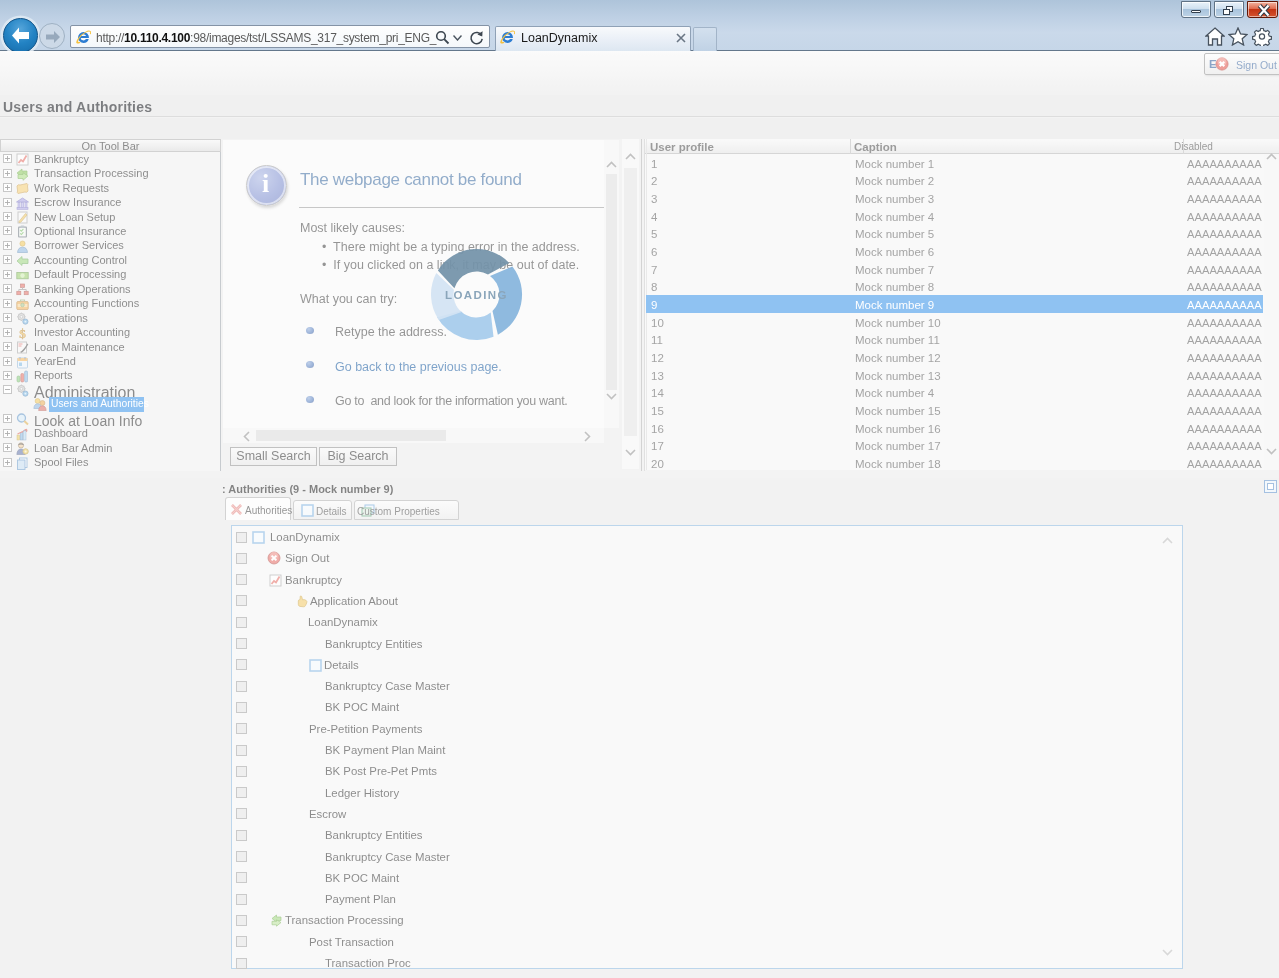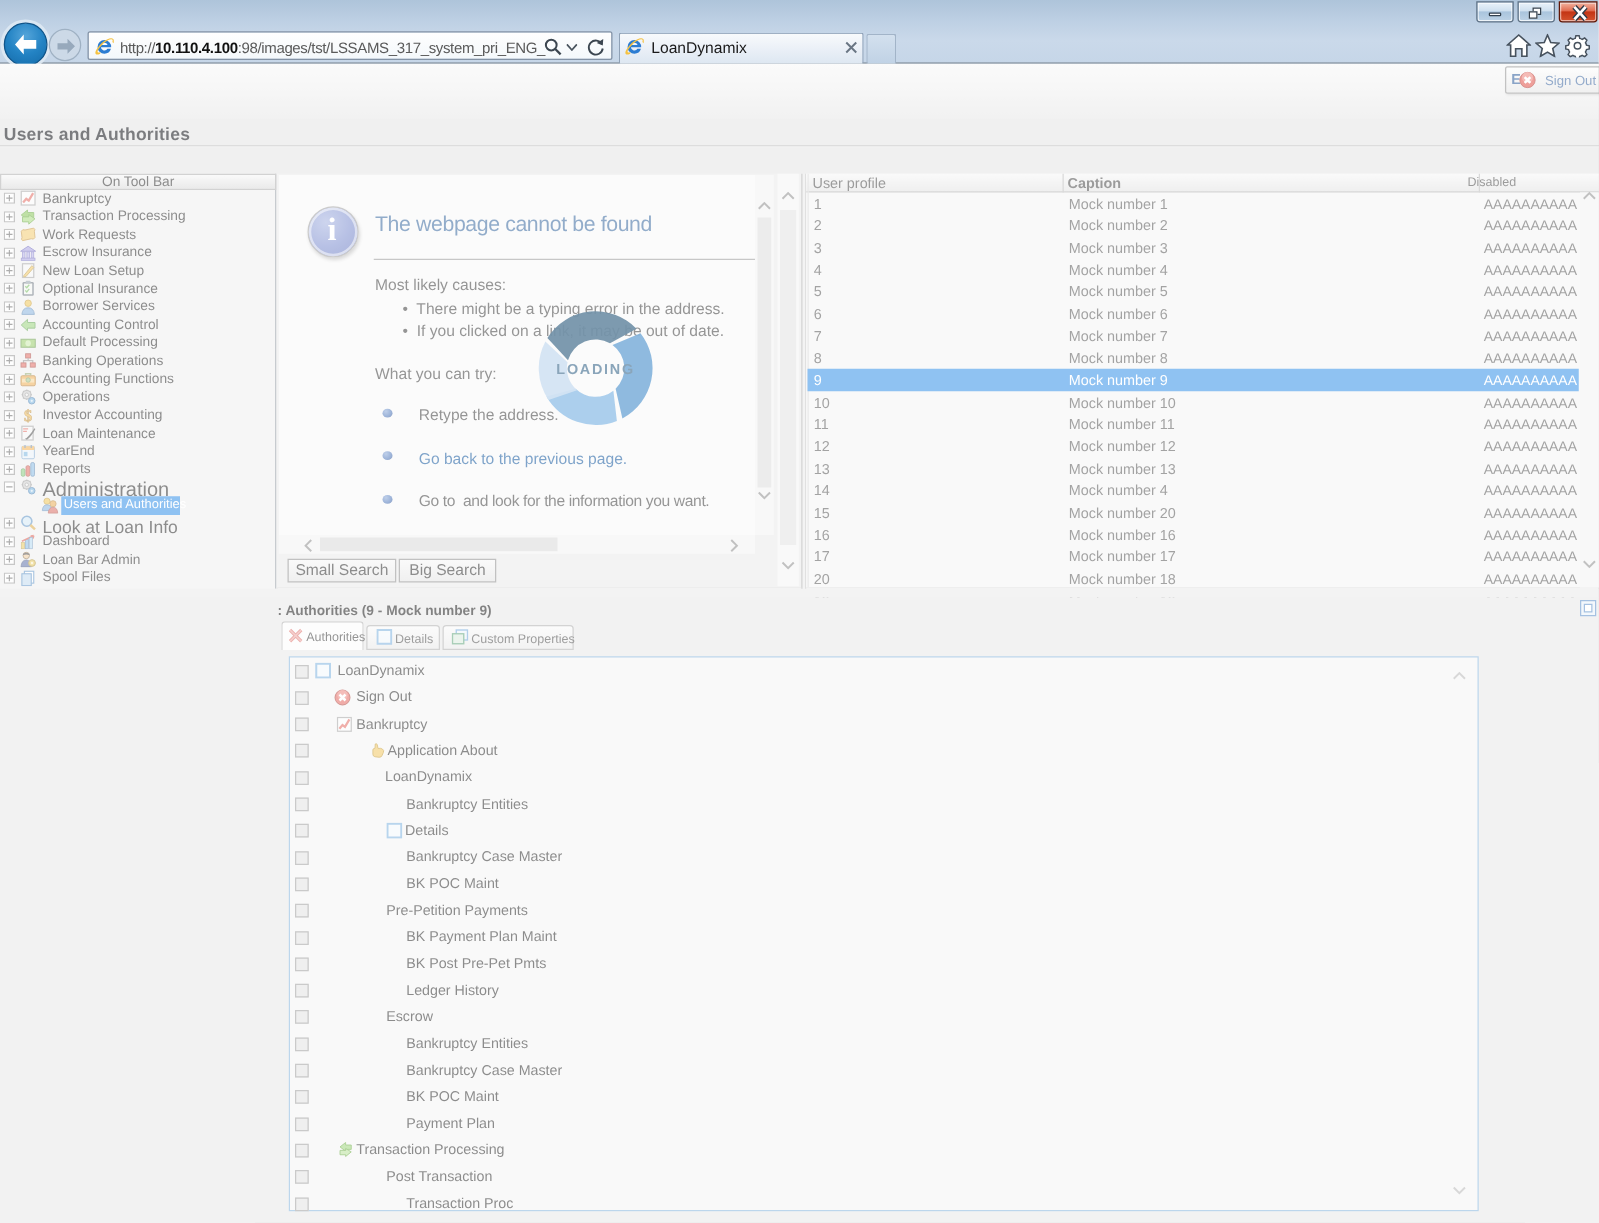--- a/index.html
+++ b/index.html
@@ -343,21 +343,21 @@
 <svg class="ab" style="left:625px;top:153px" width="11" height="7" viewBox="0 0 11 7">
     <path d="M1 6 L5.5 1.5 L10 6" fill="none" stroke="#8f8f8f" stroke-width="1.6"></path>
   </svg>
 <svg class="ab" style="left:625px;top:449px" width="11" height="7" viewBox="0 0 11 7">
     <path d="M1 1 L5.5 5.5 L10 1" fill="none" stroke="#8f8f8f" stroke-width="1.6"></path>
   </svg>
 <div class="ab" style="left:641px;top:139px;width:1px;height:332px;background:#b0b0b0"></div>
 <div class="ab" style="left:644px;top:139px;width:1px;height:332px;background:#c6c6c6"></div>
 <div class="ab" style="left:645px;top:139px;width:634px;height:332px;background:#f4f4f4;border-bottom:1px solid #bdbdbd"></div>
 <div class="ab" style="left:645px;top:139px;width:634px;height:14.5px;background:linear-gradient(#f6f6f6,#e2e2e2);border-bottom:1px solid #b4b4b4"></div>
-<div class="txt" style="left:650px;top:141px;font-size:11.5px;font-weight:normal;color:#4a4a4a">User profile</div>
+<div class="txt" style="left:650px;top:141px;font-size:11.5px;font-weight:bold;color:#4a4a4a">User profile</div>
 <div class="txt" style="left:854px;top:141px;font-size:11.5px;font-weight:bold;color:#4a4a4a">Caption</div>
 <div class="txt" style="left:1174px;top:141px;font-size:10px;font-weight:normal;color:#4a4a4a">Disabled</div>
 <div class="ab" style="left:850px;top:139px;width:1px;height:15px;background:#bbbbbb"></div>
 <div class="ab" style="left:1183px;top:139px;width:1px;height:15px;background:#bbbbbb"></div>
 <div class="ab" style="left:646px;top:139px;width:1px;height:332px;background:#d8d8d8"></div>
 <div class="txt" style="left:651px;top:157.7px;font-size:11.5px;color:#585858">1</div>
 <div class="txt" style="left:855px;top:157.7px;font-size:11.5px;color:#585858">Mock number 1</div>
 <div class="txt" style="left:1187px;top:157.7px;font-size:11.2px;color:#585858">AAAAAAAAAA</div>
 <div class="txt" style="left:651px;top:175.4px;font-size:11.5px;color:#585858">2</div>
 <div class="txt" style="left:855px;top:175.4px;font-size:11.5px;color:#585858">Mock number 2</div>
@@ -393,21 +393,21 @@
 <div class="txt" style="left:651px;top:352.0px;font-size:11.5px;color:#585858">12</div>
 <div class="txt" style="left:855px;top:352.0px;font-size:11.5px;color:#585858">Mock number 12</div>
 <div class="txt" style="left:1187px;top:352.0px;font-size:11.2px;color:#585858">AAAAAAAAAA</div>
 <div class="txt" style="left:651px;top:369.6px;font-size:11.5px;color:#585858">13</div>
 <div class="txt" style="left:855px;top:369.6px;font-size:11.5px;color:#585858">Mock number 13</div>
 <div class="txt" style="left:1187px;top:369.6px;font-size:11.2px;color:#585858">AAAAAAAAAA</div>
 <div class="txt" style="left:651px;top:387.3px;font-size:11.5px;color:#585858">14</div>
 <div class="txt" style="left:855px;top:387.3px;font-size:11.5px;color:#585858">Mock number 4</div>
 <div class="txt" style="left:1187px;top:387.3px;font-size:11.2px;color:#585858">AAAAAAAAAA</div>
 <div class="txt" style="left:651px;top:404.9px;font-size:11.5px;color:#585858">15</div>
-<div class="txt" style="left:855px;top:404.9px;font-size:11.5px;color:#585858">Mock number 20</div>
+<div class="txt" style="left:855px;top:404.9px;font-size:11.5px;color:#585858">Mock number 15</div>
 <div class="txt" style="left:1187px;top:404.9px;font-size:11.2px;color:#585858">AAAAAAAAAA</div>
 <div class="txt" style="left:651px;top:422.6px;font-size:11.5px;color:#585858">16</div>
 <div class="txt" style="left:855px;top:422.6px;font-size:11.5px;color:#585858">Mock number 16</div>
 <div class="txt" style="left:1187px;top:422.6px;font-size:11.2px;color:#585858">AAAAAAAAAA</div>
 <div class="txt" style="left:651px;top:440.3px;font-size:11.5px;color:#585858">17</div>
 <div class="txt" style="left:855px;top:440.3px;font-size:11.5px;color:#585858">Mock number 17</div>
 <div class="txt" style="left:1187px;top:440.3px;font-size:11.2px;color:#585858">AAAAAAAAAA</div>
 <div class="txt" style="left:651px;top:457.9px;font-size:11.5px;color:#585858">20</div>
 <div class="txt" style="left:855px;top:457.9px;font-size:11.5px;color:#585858">Mock number 18</div>
 <div class="txt" style="left:1187px;top:457.9px;font-size:11.2px;color:#585858">AAAAAAAAAA</div>
@@ -438,21 +438,21 @@
     </svg></div>
 <div class="txt" style="left:245px;top:505px;font-size:10px;color:#3e3e3e">Authorities</div>
 <div style="position:absolute;left:301px;top:503px;width:12px;height:12px;opacity:0.85"><svg width="13" height="13" viewBox="0 0 13 13">
       <rect x="1" y="1" width="11" height="11" fill="#f2f8fd" stroke="#6aa7dc" stroke-width="1.6"></rect>
     </svg></div>
 <div class="txt" style="left:316px;top:505.5px;font-size:10px;color:#4e4e4e">Details</div>
 <div style="position:absolute;left:361px;top:503px;width:13px;height:12px;opacity:0.85"><svg width="14" height="13" viewBox="0 0 14 13">
       <rect x="4" y="1" width="9" height="8" fill="#eaf4fb" stroke="#5b9bd5" stroke-width="1.1"></rect>
       <rect x="1" y="4" width="9" height="8" fill="#d8ecdc" stroke="#4a9a6a" stroke-width="1.1"></rect>
     </svg></div>
-<div class="txt" style="left:377px;top:505.5px;font-size:10px;color:#4e4e4e">Custom Properties</div>
+<div class="txt" style="left:357px;top:505.5px;font-size:10px;color:#4e4e4e">Custom Properties</div>
 <div class="ab" style="left:231px;top:525px;width:952px;height:444px;background:#f5f5f5;border:1px solid #86b4dc"></div>
 <svg class="ab" style="left:1162px;top:537px" width="11" height="7" viewBox="0 0 11 7">
     <path d="M1 6 L5.5 1.5 L10 6" fill="none" stroke="#b8b8b8" stroke-width="1.6"></path>
   </svg>
 <svg class="ab" style="left:1162px;top:949px" width="11" height="7" viewBox="0 0 11 7">
     <path d="M1 1 L5.5 5.5 L10 1" fill="none" stroke="#b8b8b8" stroke-width="1.6"></path>
   </svg>
 <div class="ab" style="left:236px;top:531.5px;width:11px;height:11px;background:#e2e2e2;border:1px solid #9e9e9e"></div>
 <div style="position:absolute;left:252px;top:530.0px;width:13px;height:13px;opacity:0.85"><svg width="13" height="13" viewBox="0 0 13 13">
       <rect x="1" y="1" width="11" height="11" fill="#f2f8fd" stroke="#6aa7dc" stroke-width="1.6"></rect>

